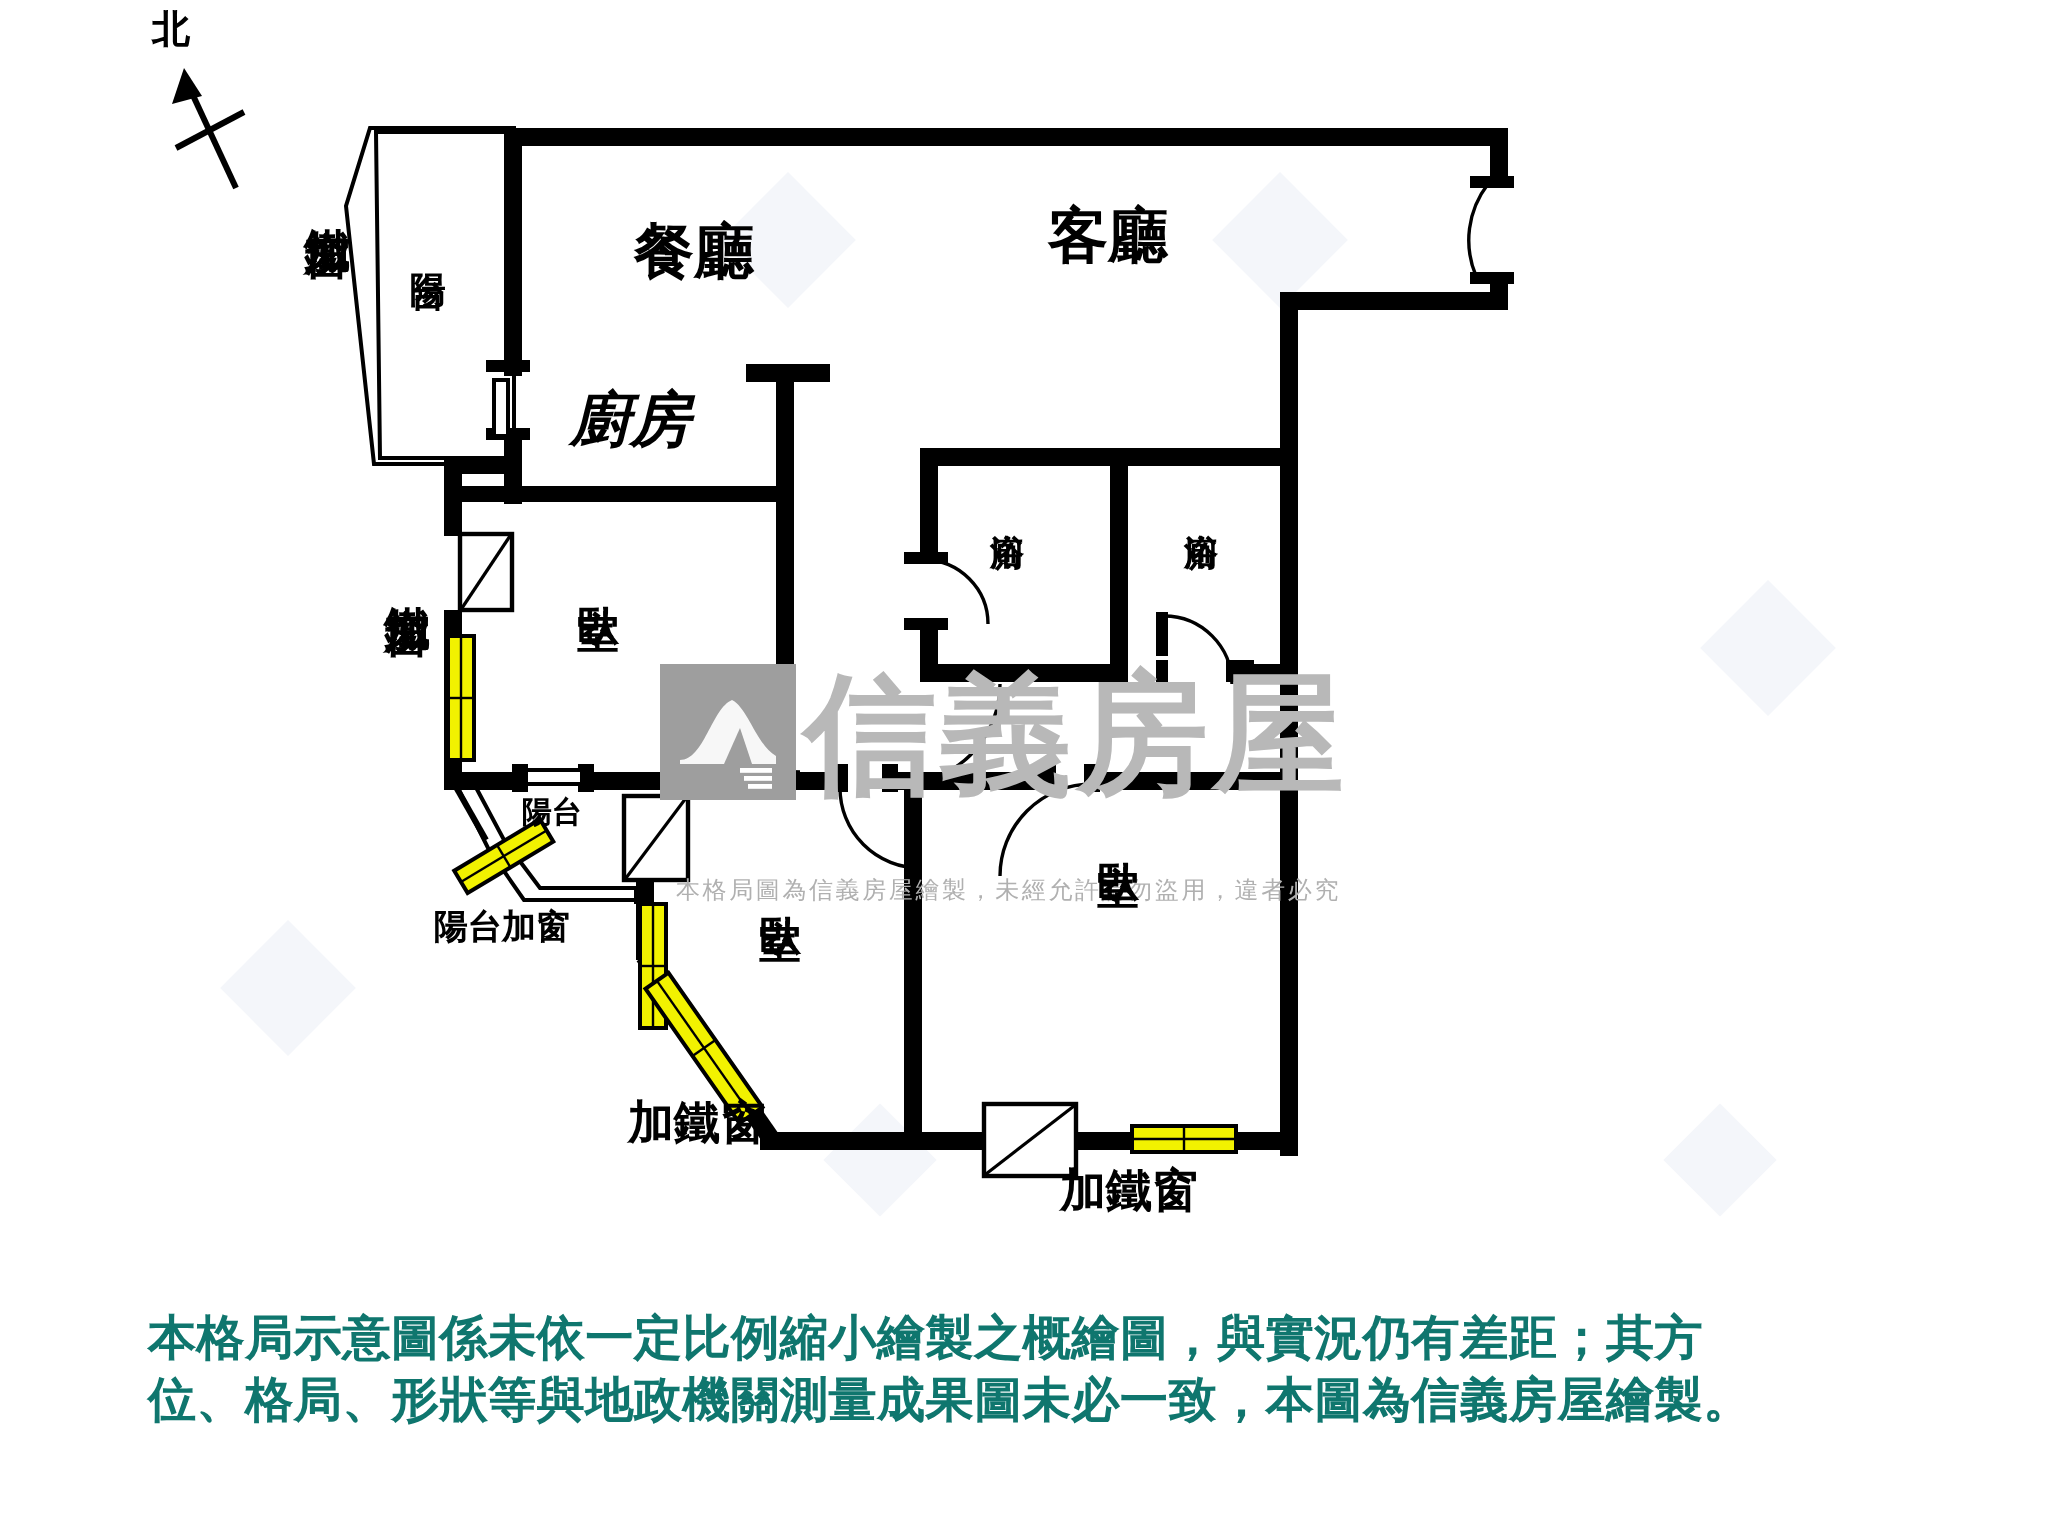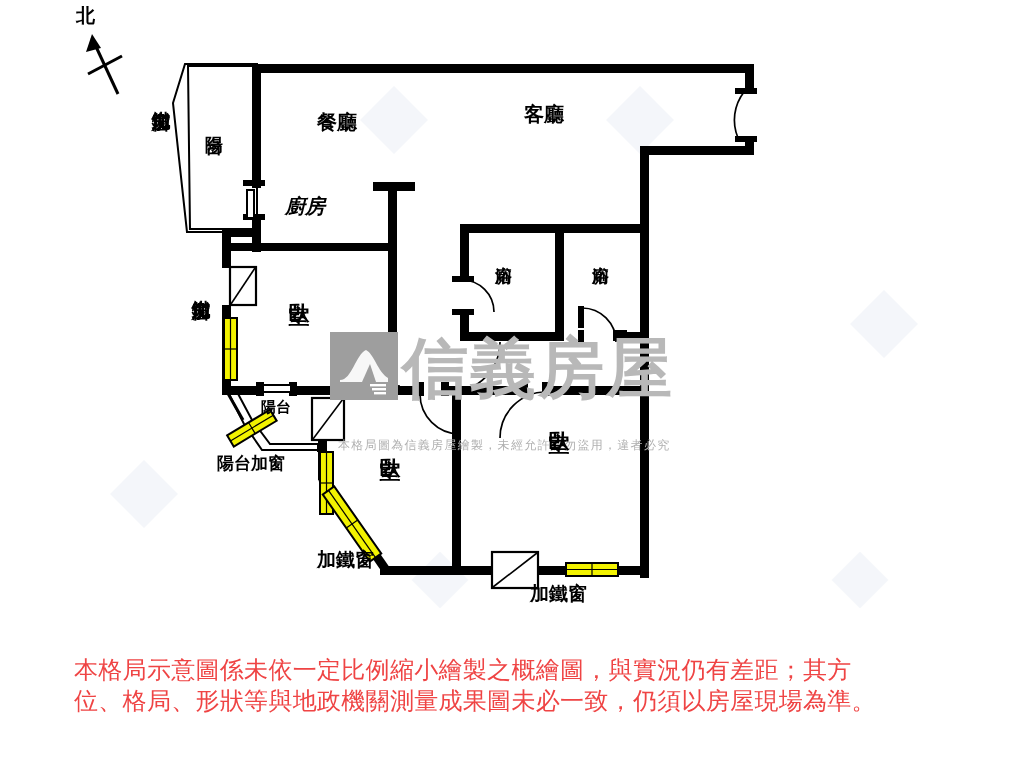--- a/index.html
+++ b/index.html
@@ -41,31 +41,31 @@
     line-height: 1.02;
     letter-spacing: 0px;
     user-select: none;
   }
   .lbl.vert {
     writing-mode: vertical-rl;
     text-orientation: upright;
     line-height: 1.0;
   }
   .lbl.two-line {
-    text-align: right;
+    text-align: left;
     line-height: 1.02;
   }
 
   
-  .room-name { font-size: 20px; }
+  .room-name { font-size: 30px; }
   .room-name-sm { font-size: 21px; }
   .bath-name { font-size: 17px; }
   .balcony-name { font-size: 18px; }
   .balcony-name-sm { font-size: 15px; }
-  .win-name { font-size: 19px; font-family: Liberation Serif, serif; }
+  .win-name { font-size: 23px; font-family: Liberation Serif, serif; }
   .win-name-sm { font-size: 17px; }
   .north-name { font-size: 19px; }
 
   
   #watermark {
     position: absolute;
     left: 330px;
     top: 326px;
     width: 370px;
     height: 86px;
@@ -111,23 +111,23 @@
   }
 
   
   #disclaimer {
     position: absolute;
     left: 74px;
     top: 655px;
     width: 890px;
     font-family: "Liberation Serif", "DejaVu Serif", serif;
     font-size: 24px;
-    font-weight: 400;
+    font-weight: 700;
     line-height: 31px;
-    color: #ef4444;
+    color: #0f766e;
     letter-spacing: 0.3px;
   }
   #disclaimer div { white-space: pre; }
 </style>
 </head>
 <body>
 
 <div id="plan-root">
 
   <div class="wm-diamond" style="left:370px; top:96px; width:48px; height:48px;"></div>
@@ -358,16 +358,16 @@
   <div class="lbl vert room-name-sm" style="left:379px; top:442px;">臥室</div>
 
   <div class="lbl vert room-name-sm" style="left:548px; top:415px;">臥室</div>
 
   <div class="lbl win-name two-line" style="left:314px; top:550px; width:60px;"><span>加鐵窗</span></div>
 
   <div class="lbl win-name" style="left:530px; top:584px;">加鐵窗</div>
 
   <div id="disclaimer">
     <div>本格局示意圖係未依一定比例縮小繪製之概繪圖，與實況仍有差距；其方</div>
-    <div>位、格局、形狀等與地政機關測量成果圖未必一致，仍須以房屋現場為準。</div>
+    <div>位、格局、形狀等與地政機關測量成果圖未必一致，本圖為信義房屋繪製。</div>
   </div>
 
 </div>
 
 </body></html>

